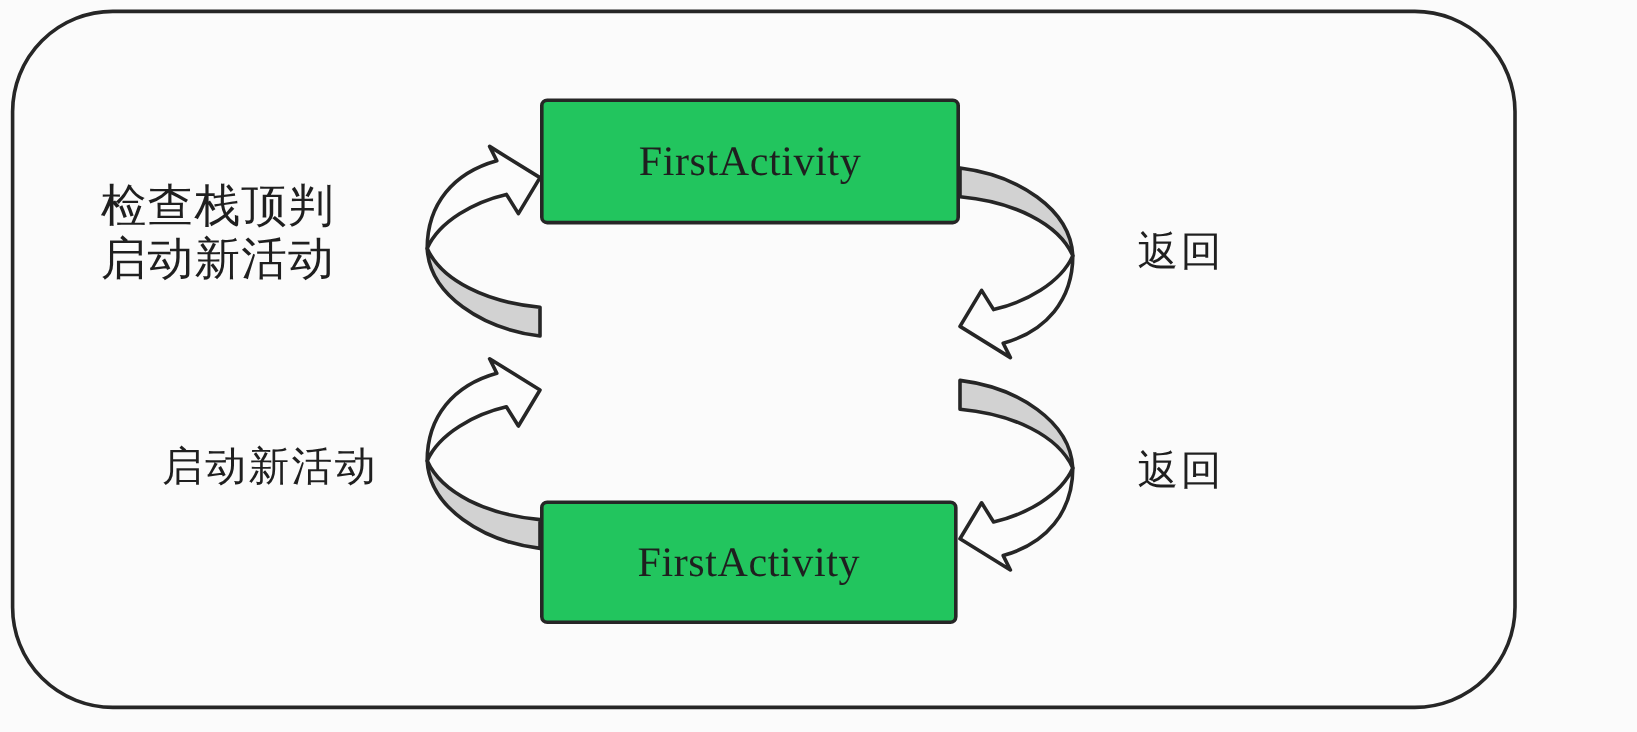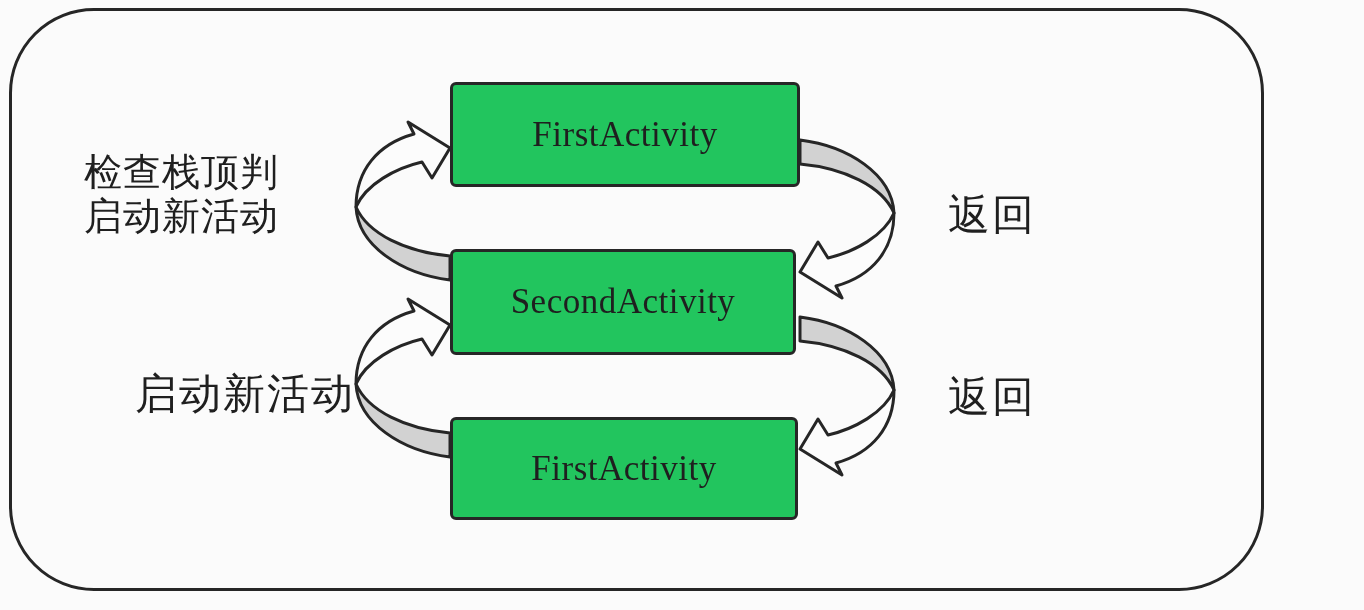--- a/index.html
+++ b/index.html
@@ -47,21 +47,21 @@
     position: absolute;
     left: 84px;
     top: 150px;
     font-size: 38px;
     line-height: 44px;
     letter-spacing: 1px;
     white-space: nowrap;
   }
   .side-label {
     position: absolute;
-    font-size: 42px;
+    font-size: 34px;
     letter-spacing: 2px;
     white-space: nowrap;
   }
   #label-launch        { left: 135px; top: 366px; }
   #label-return-top    { left: 948px; top: 187px; }
   #label-return-bottom { left: 948px; top: 369px; }
 
   svg.arrow { position: absolute; overflow: visible; }
   #arrow-check-top     { left: 350px; top: 110px; }
   #arrow-return-top    { left: 790px; top: 135px; }
@@ -84,23 +84,20 @@
   <div class="frame"></div>
 
   <div class="note">
     <div>检查栈顶判</div>
     <div>启动新活动</div>
   </div>
 
   <div class="abox" id="box-top">
     <span>FirstActivity</span>
   </div>
-  <div class="abox" id="box-middle">
-    <span>SecondActivity</span>
-  </div>
   <div class="abox" id="box-bottom">
     <span>FirstActivity</span>
   </div>
 
   <svg class="arrow" id="arrow-check-top" width="110" height="175" viewBox="0 0 110 175">
     <path class="shade" d="M6 97 C8 136 52 164 100 170 L100 146 C56 142 18 124 6 97 Z"></path>
     <path class="band" d="M6 97 C6 60 28 34 64 24 L58 12 L100 38 L82 68 L72 52 C46 58 16 74 6 97 Z"></path>
   </svg>
 
   <svg class="arrow" id="arrow-return-top" width="110" height="175" viewBox="0 0 110 175">

